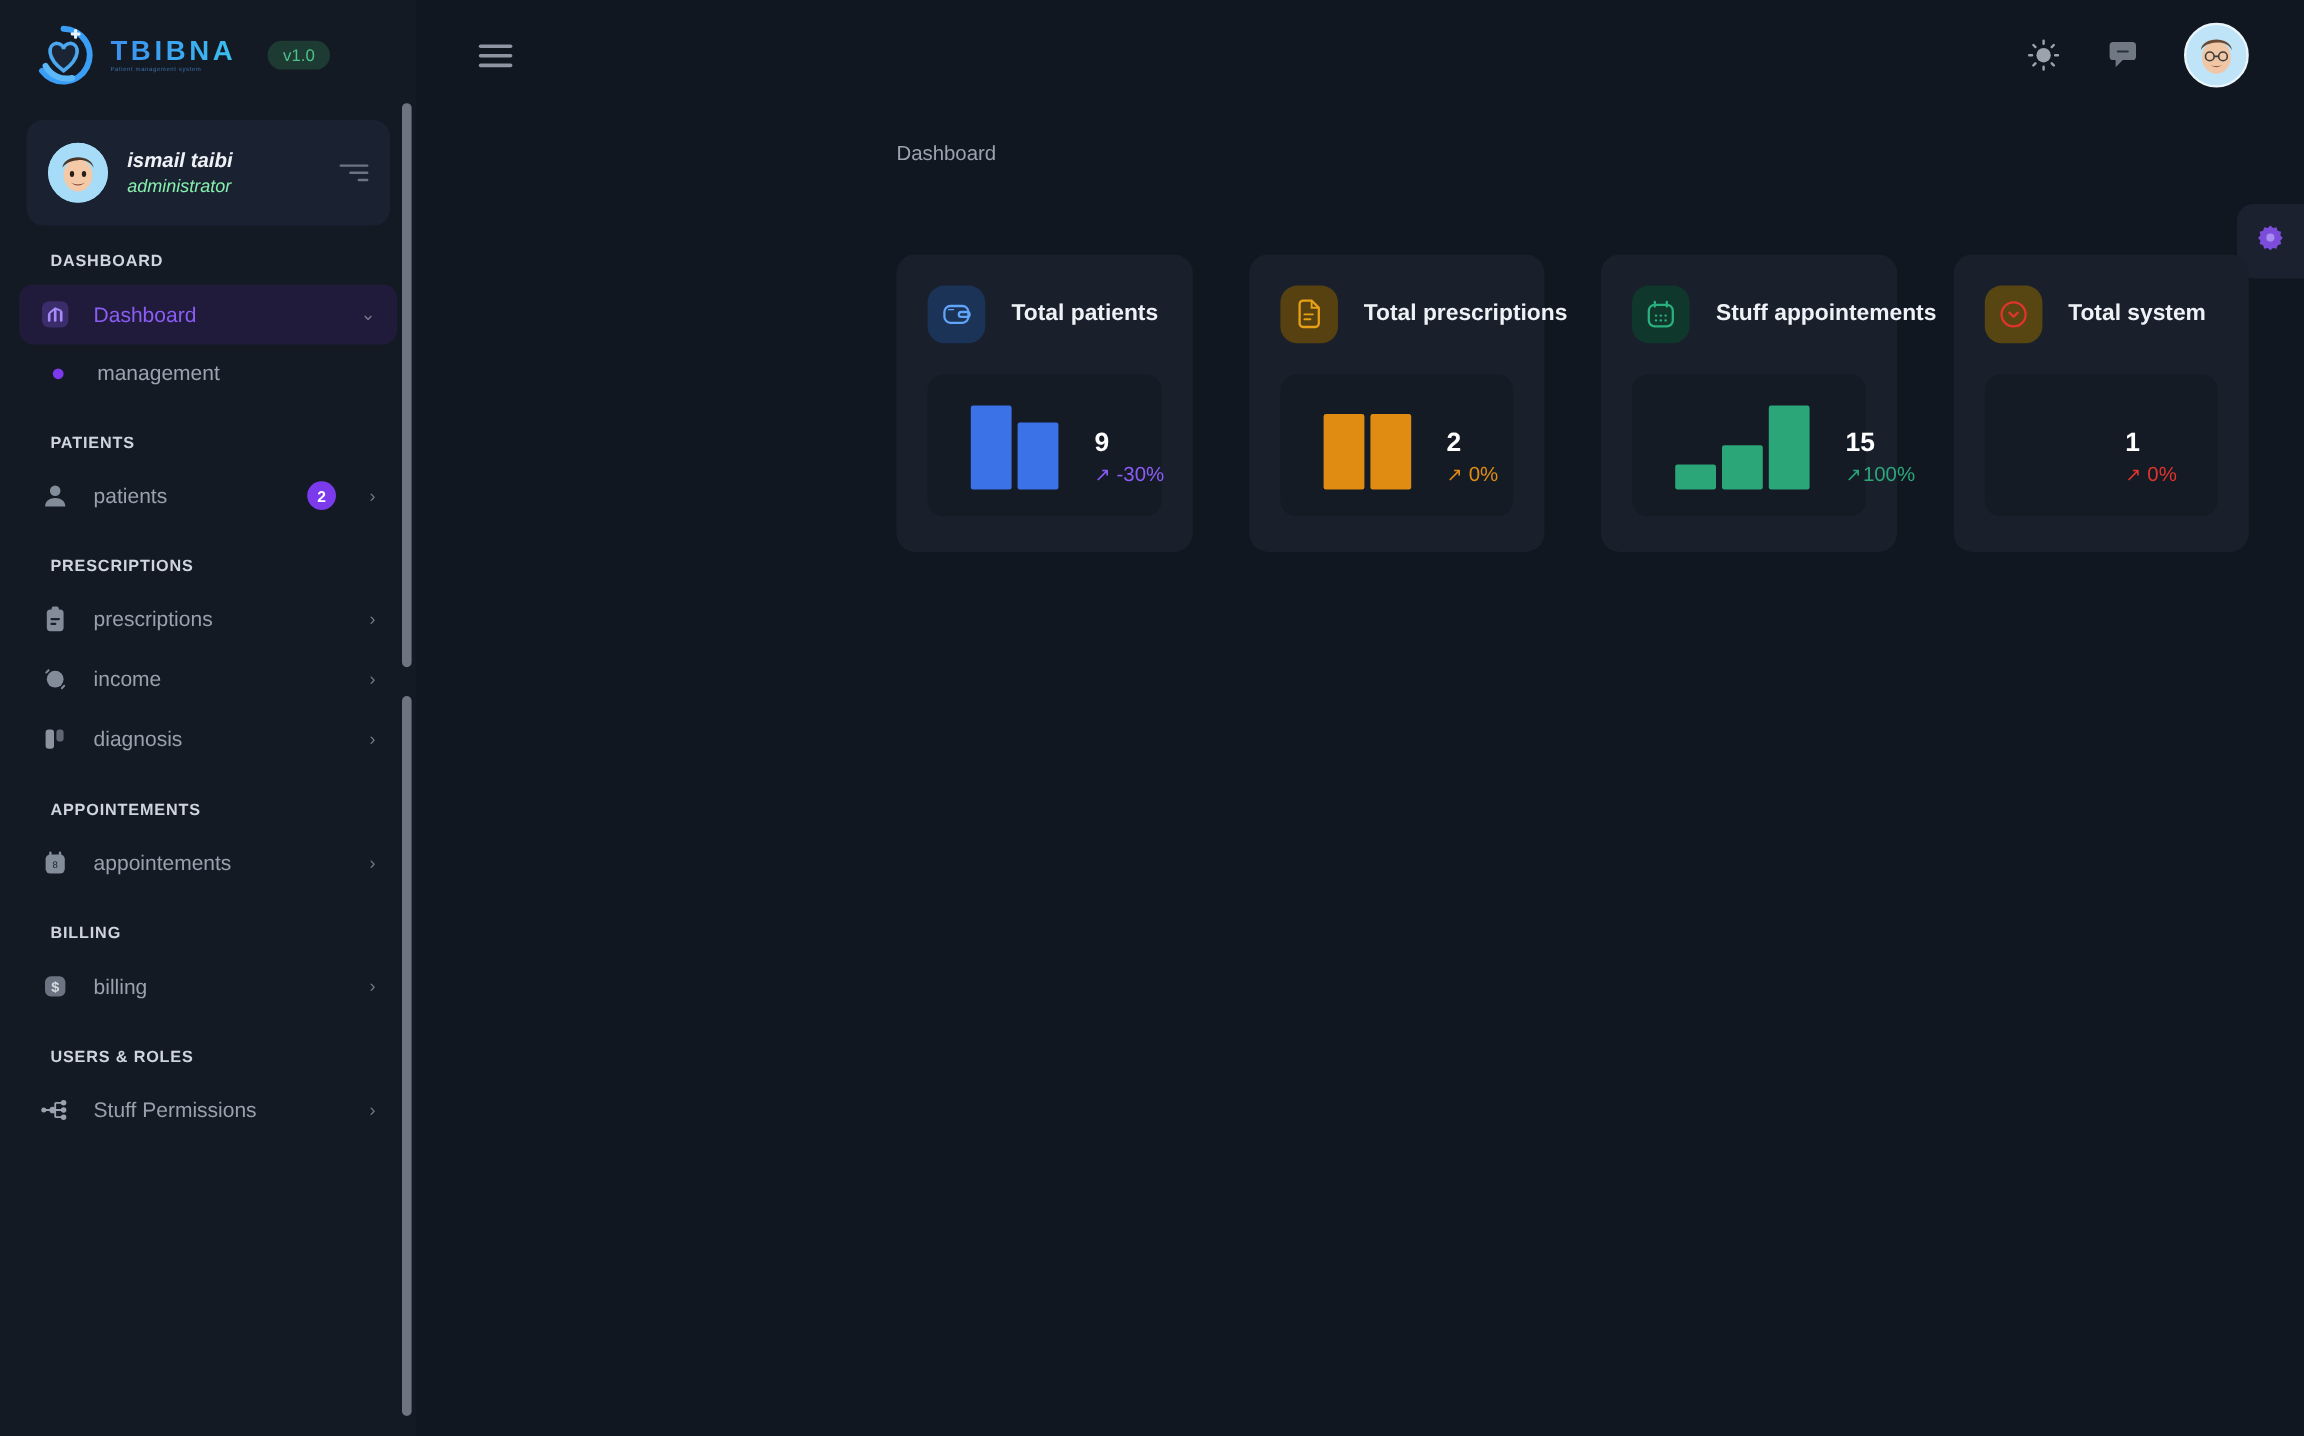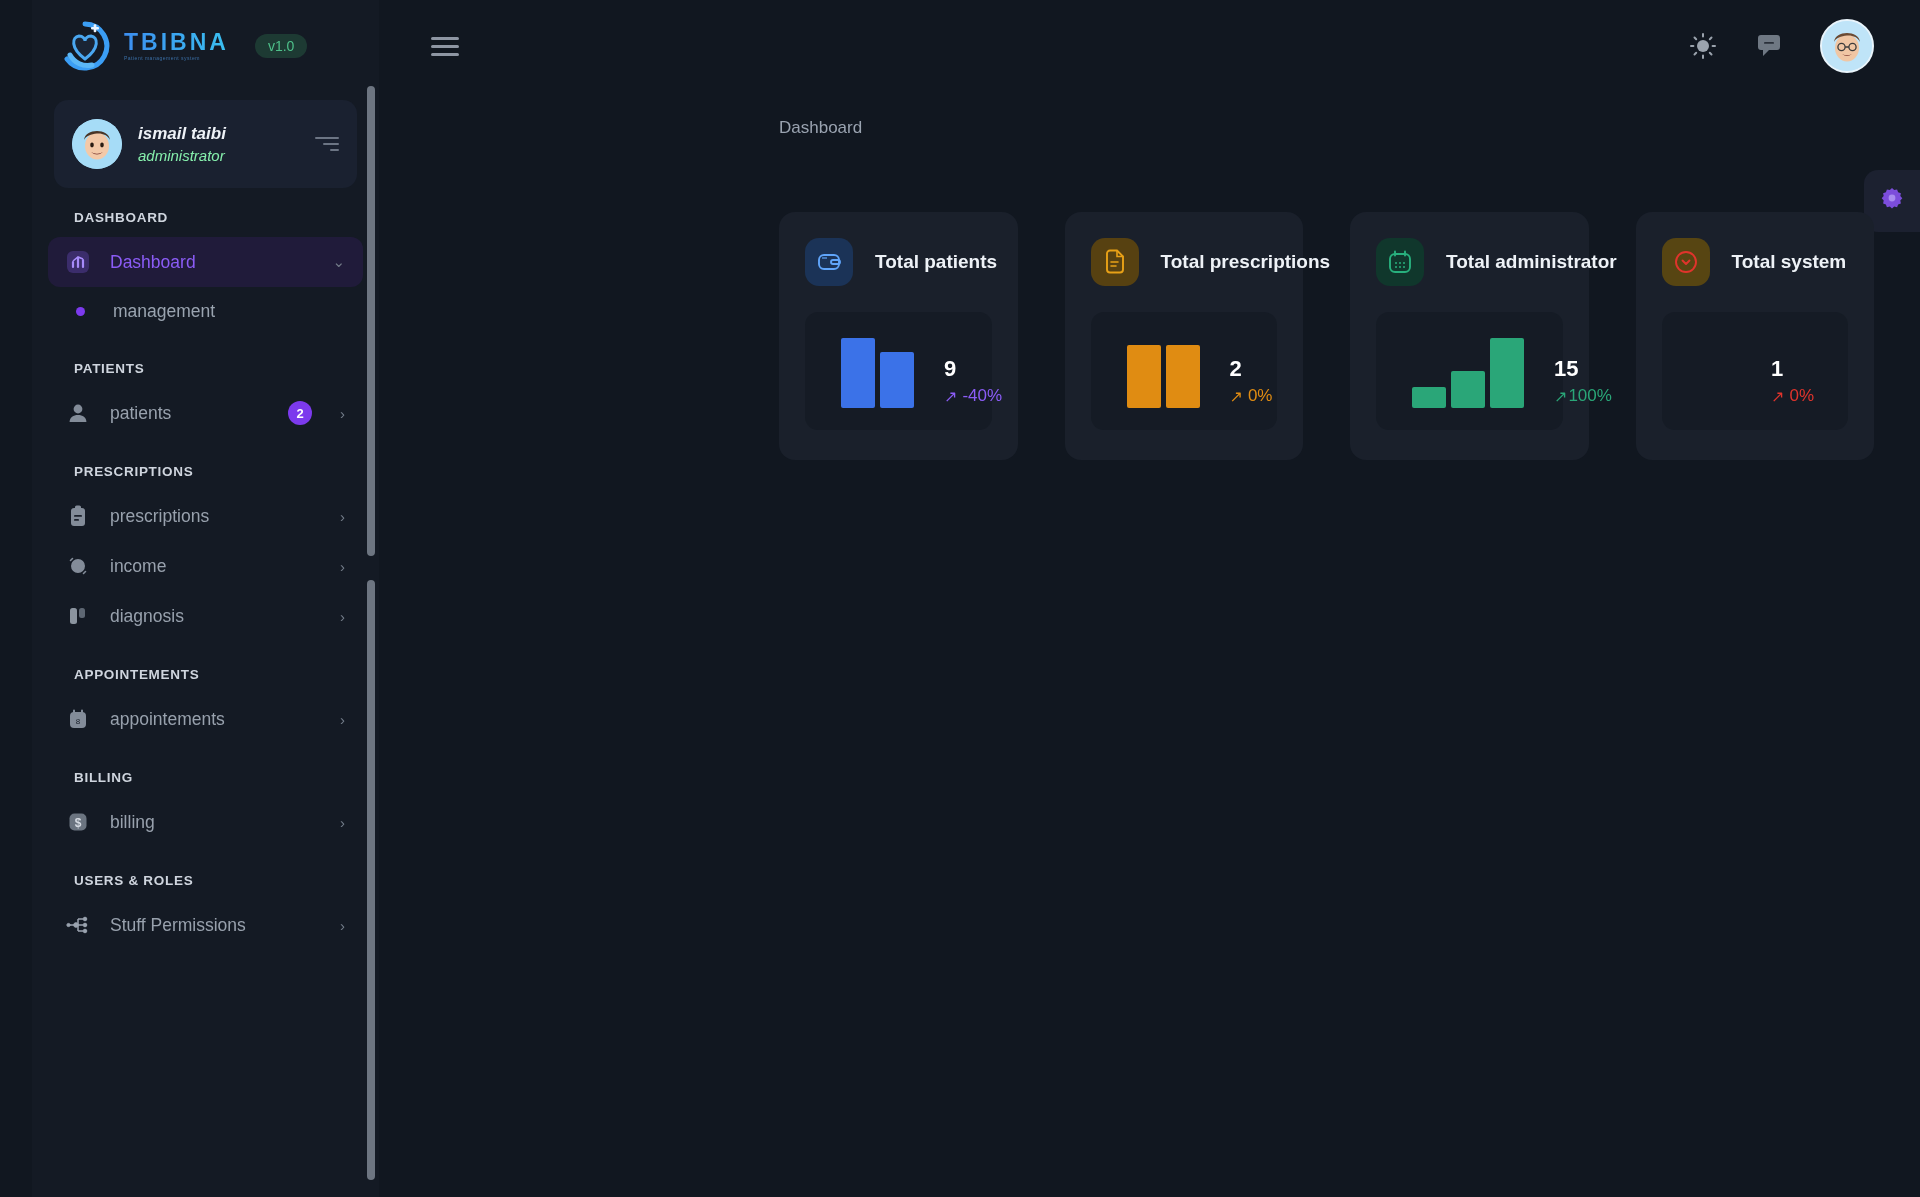--- a/index.html
+++ b/index.html
@@ -2,21 +2,21 @@
 <html><head>
 <meta charset="utf-8">
 <style>
   * { margin:0; padding:0; box-sizing:border-box; }
   html, body {
     width:1920px; height:1197px;
     background:#111720;
     font-family:"Liberation Sans", sans-serif;
     overflow:hidden;
   }
-  .app { display:flex; width:1920px; height:932px; position:relative;padding-left:32px; }
+  .app { display:flex; width:1920px; height:932px; position:relative; }
 
   
   .sidebar {
     width:347px; height:1197px;
     background:#141a24;
     position:relative;
     flex:0 0 347px;
     display:flex; flex-direction:column;
   }
   .logo-row {
@@ -350,21 +350,21 @@
         </div>
         <div class="card-body">
           <div class="bars">
             <div class="bar" style="height:70px;background:#3b72e8"></div>
             <div class="bar" style="height:56px;background:#3b72e8"></div>
           </div>
           <div class="metric">
             <span class="val">9</span>
             <span class="delta" style="color:#8b5cf6">
               <span class="arrow">↗</span>
-              <span>-40%</span>
+              <span>-30%</span>
             </span>
           </div>
         </div>
       </div>
 
       <div class="card">
         <div class="card-head">
           <span class="card-ic" style="background:#574111">
             <svg width="28" height="28" viewBox="0 0 28 28" fill="none" stroke="#e8a117" stroke-width="1.9">
               <path d="M6 5.5a3 3 0 013-3h7l6 6v13a3 3 0 01-3 3H9a3 3 0 01-3-3z"></path>
@@ -398,21 +398,21 @@
               <g fill="#28b07d" stroke="none">
                   <circle cx="10" cy="15" r="1"></circle>
                   <circle cx="14" cy="15" r="1"></circle>
                   <circle cx="18" cy="15" r="1"></circle>
                   <circle cx="10" cy="19" r="1"></circle>
                   <circle cx="14" cy="19" r="1"></circle>
                   <circle cx="18" cy="19" r="1"></circle>
                 </g>
             </svg>
           </span>
-          <span class="card-title">Total administrator</span>
+          <span class="card-title">Stuff appointements</span>
         </div>
         <div class="card-body">
           <div class="bars">
             <div class="bar" style="height:21px;background:#2aa678"></div>
             <div class="bar" style="height:37px;background:#2aa678"></div>
             <div class="bar" style="height:70px;background:#2aa678"></div>
           </div>
           <div class="metric">
             <span class="val">15</span>
             <span class="delta" style="color:#2aa678;gap:1px">

